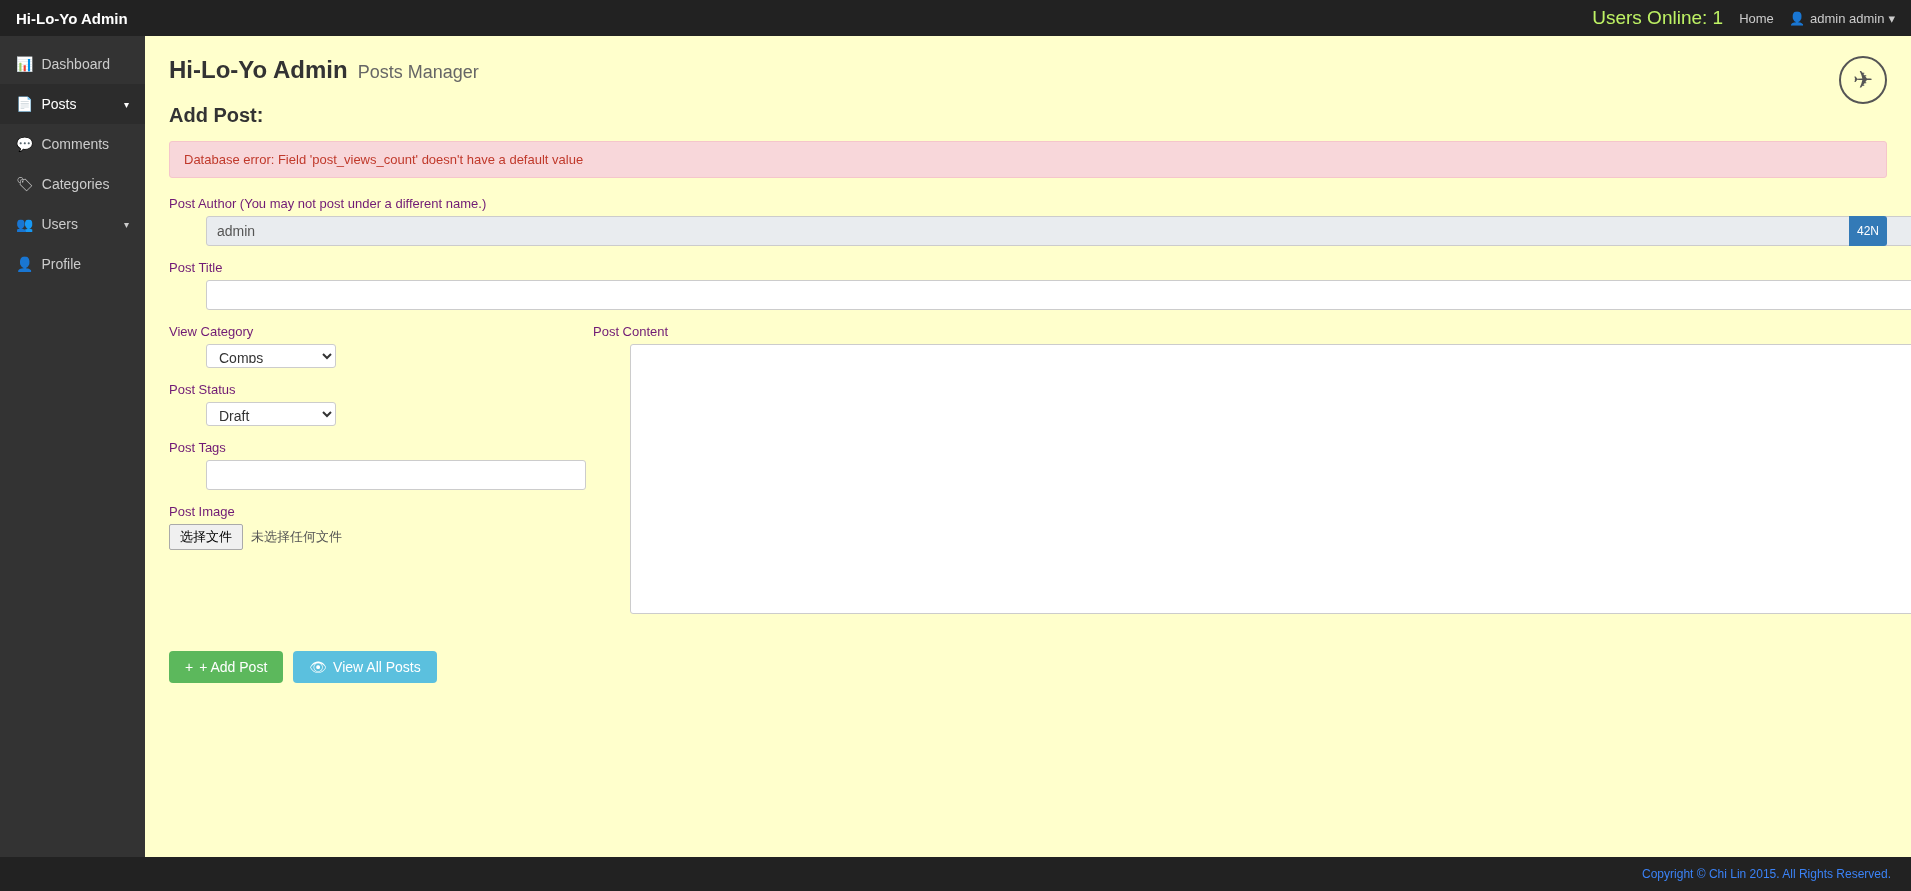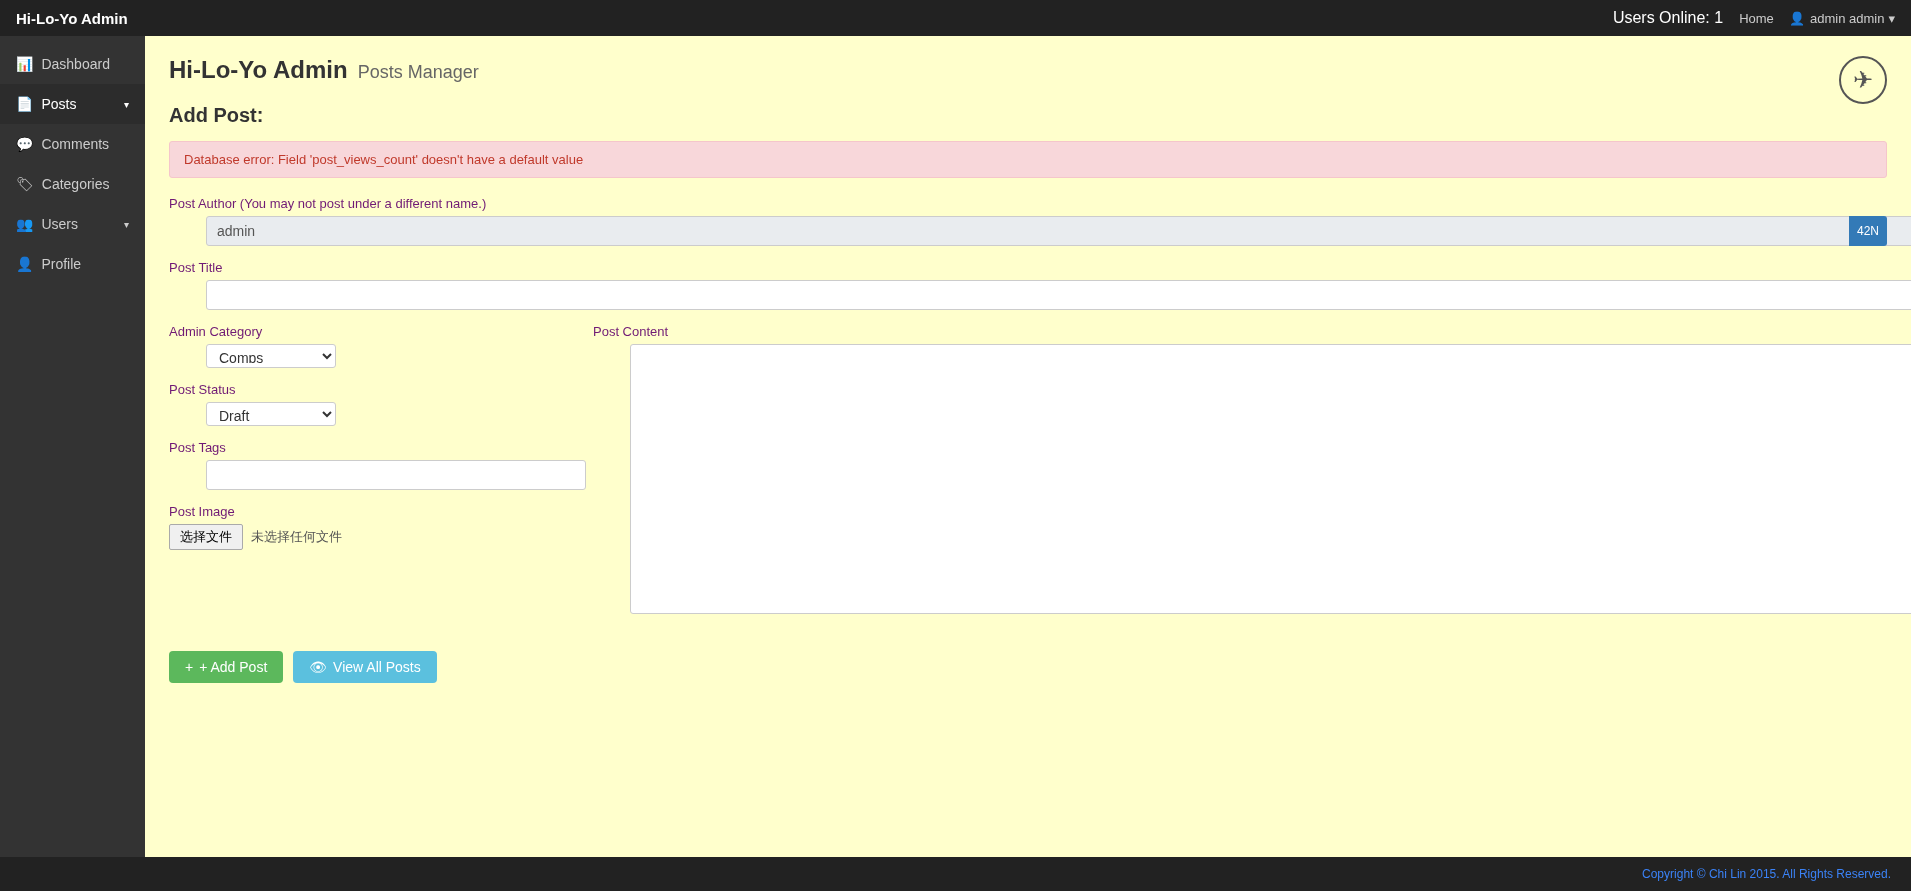--- a/index.html
+++ b/index.html
@@ -237,22 +237,22 @@
       padding: 10px 20px;
       font-size: 12px;
       position: fixed;
       bottom: 0;
       left: 0;
       right: 0;
     }
 
     
     .users-online {
-      color: #ffffff;
-      font-size: 16px;
+      color: #bef264;
+      font-size: 19px;
     }
   </style>
 </head>
 <body>
 
 <div class="top-navbar">
   <span class="brand">Hi-Lo-Yo Admin</span>
   <div class="nav-right">
     <span class="users-online">Users Online: 1</span>
     <a>Home</a>
@@ -321,21 +321,21 @@
     <div class="form-group">
       <label class="form-label">Post Title</label>
       <input type="text" class="form-control" style="">
     </div>
 
     <div class="two-col">
 
       <div class="col-left">
 
         <div class="form-group">
-          <label class="form-label">Admin Category</label>
+          <label class="form-label">View Category</label>
           <select class="form-control">
             <option>Comps</option>
             <option>News</option>
             <option>General</option>
             <option>Reviews</option>
           </select>
         </div>
 
         <div class="form-group">
           <label class="form-label">Post Status</label>

